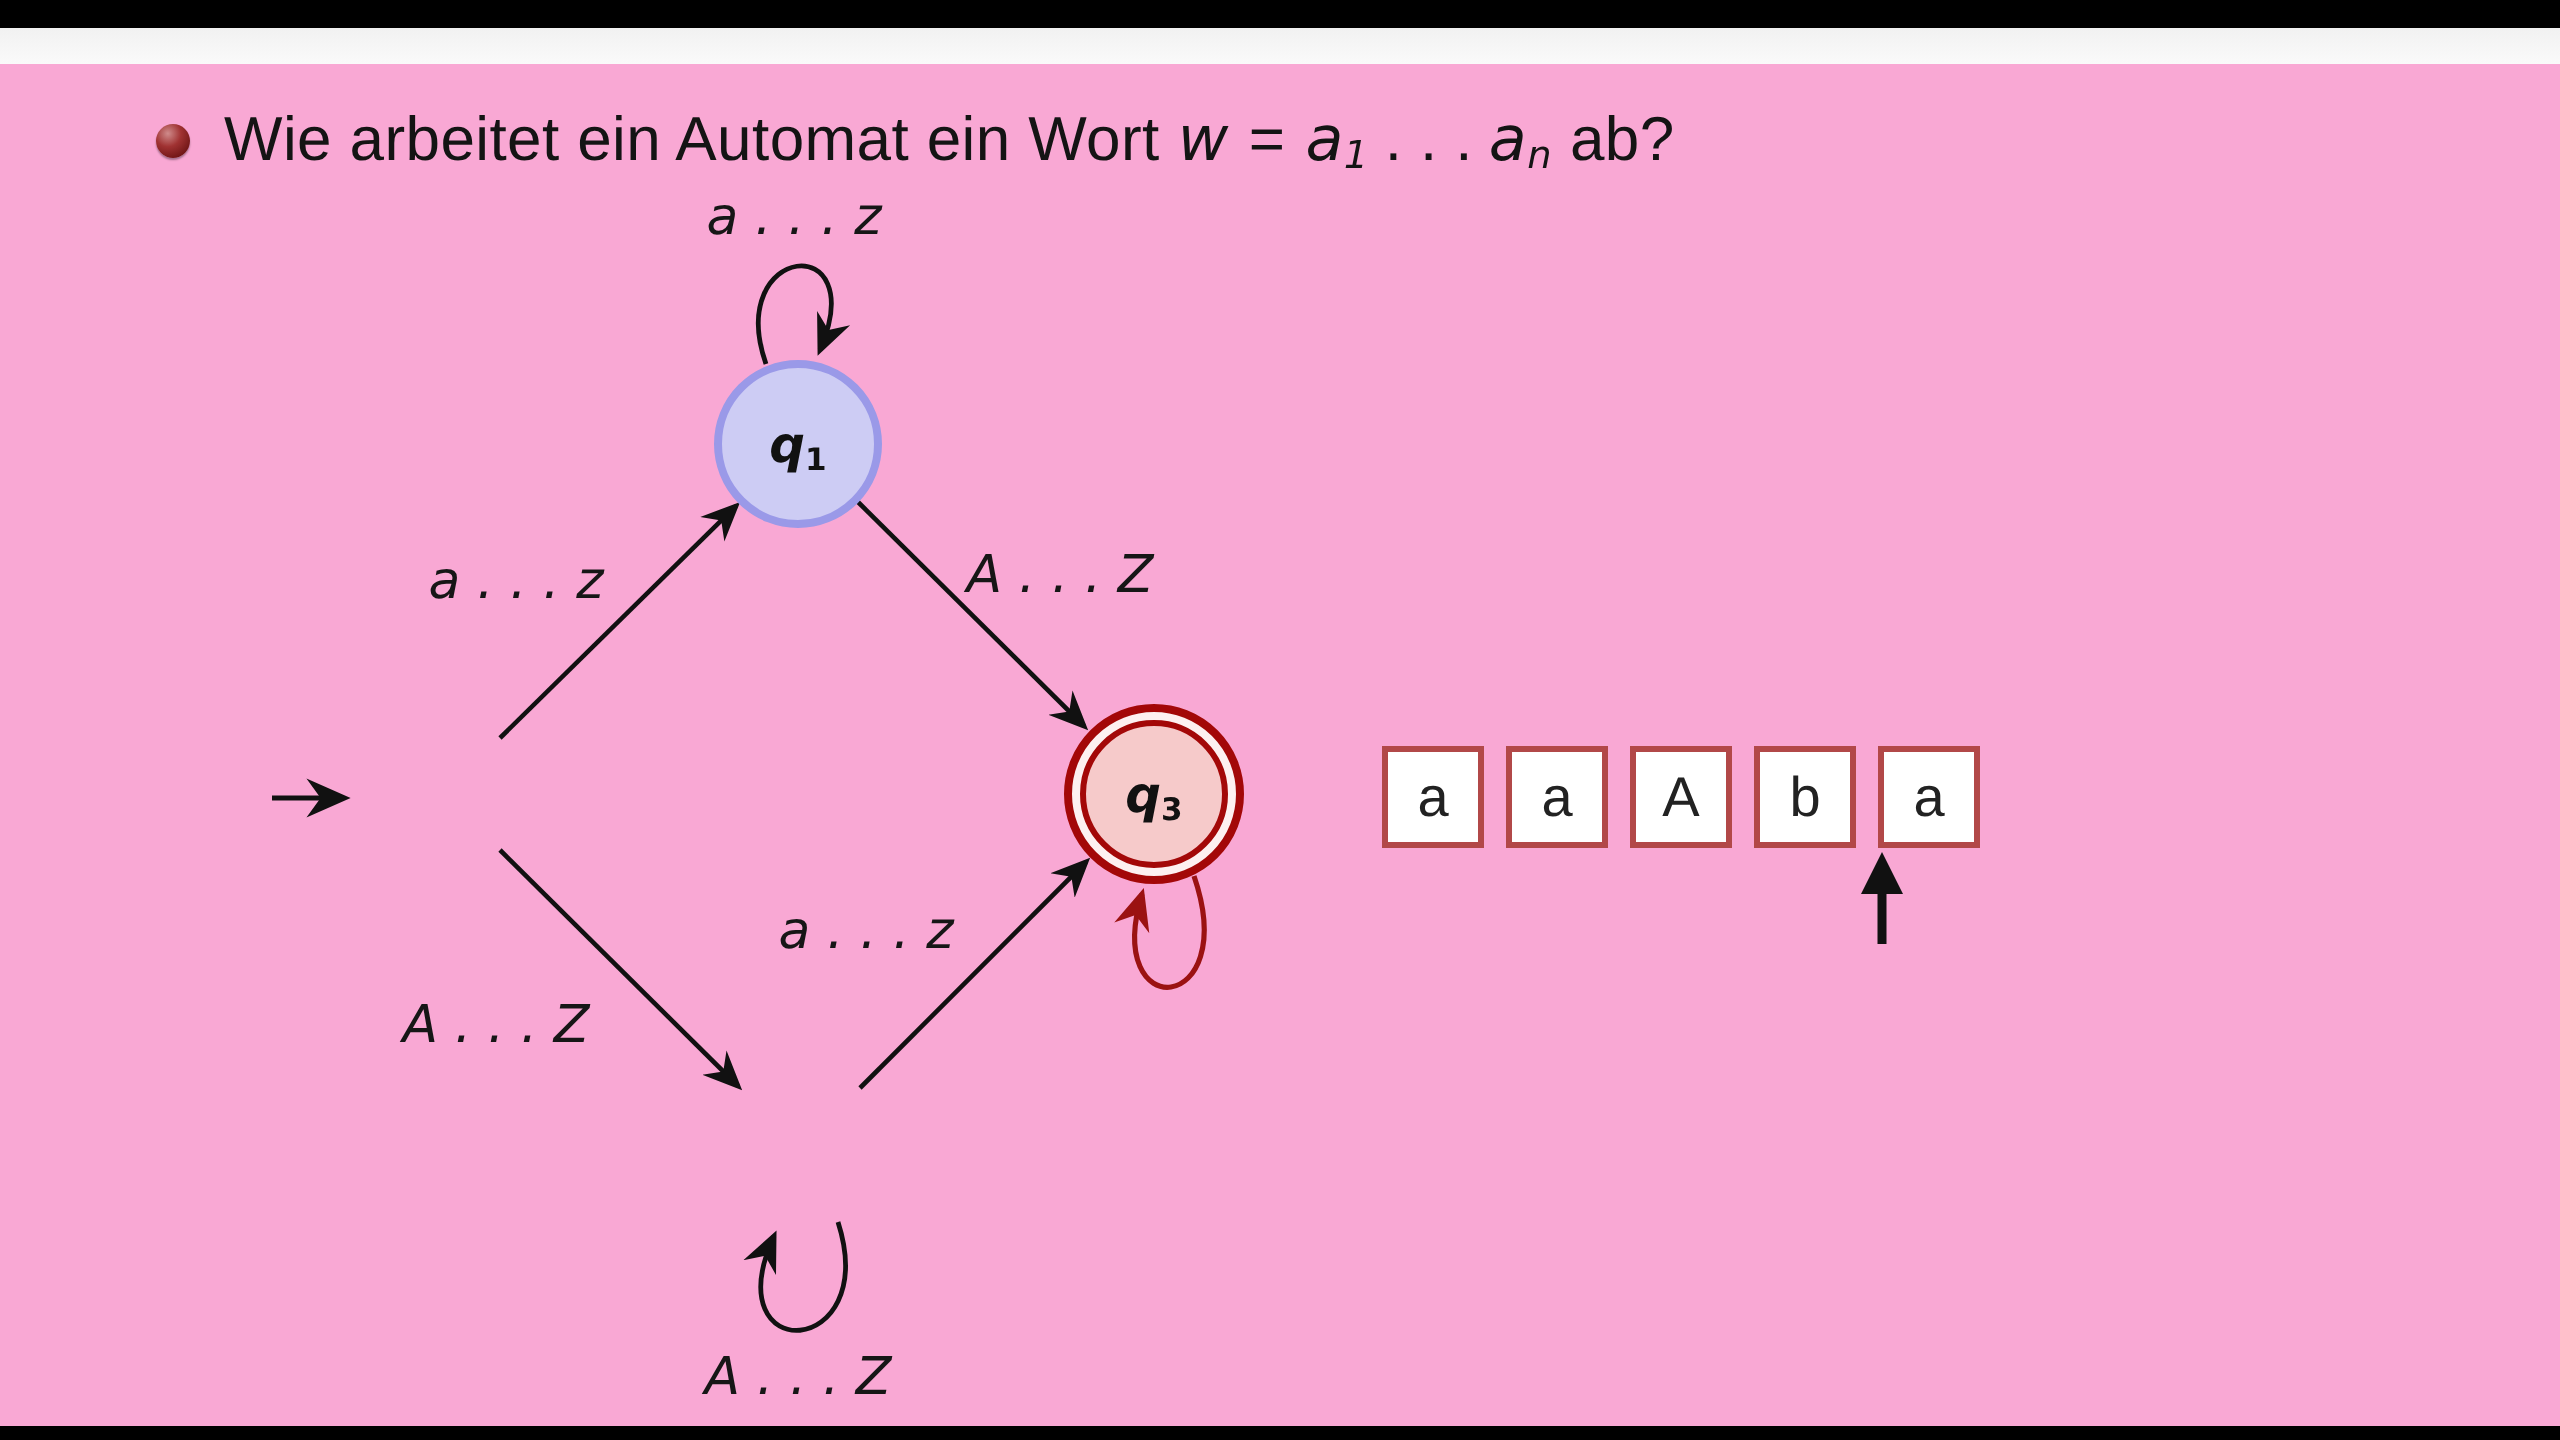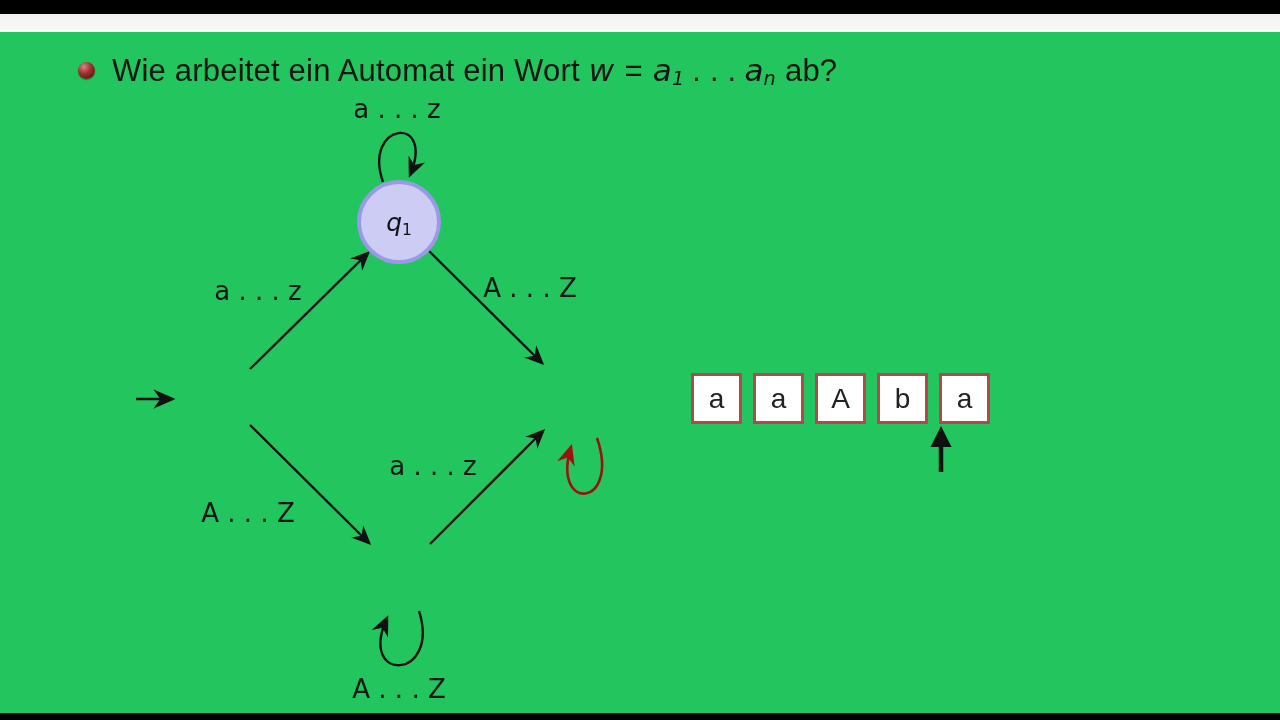--- a/index.html
+++ b/index.html
@@ -4,21 +4,21 @@
 <style>
   :root{
     --state-fill:#cdccf4; --state-border:#9a99e8;
     --accept-fill:#f6caca; --accept-border:#a30808; --accept-outer-fill:#fdf0f0;
     --tape-border:#b24848; --loop-red:#9b1212; --text:#141414;
     --topbar:#000000; --gray-band:#f2f2f2;
   }
   html,body{margin:0;padding:0;}
   body{width:1280px;height:720px;overflow:hidden;background:#ffffff;
        font-family:"Liberation Sans",sans-serif;color:var(--text);}
-  .stage{position:absolute;left:0;top:0;width:1280px;height:720px;background:#22c55e;}
+  .stage{position:absolute;left:0;top:0;width:1280px;height:720px;background:#f9a8d4;}
 
   .bar-top{position:absolute;left:0;top:0;width:1280px;height:14px;background:var(--topbar);}
   .bar-bottom{position:absolute;left:0;top:713px;width:1280px;height:7px;background:var(--topbar);}
   .gray-band{position:absolute;left:0;top:14px;width:1280px;height:18px;
              background:linear-gradient(#f1f1f1,#fafafa);}
 
   .title-row{position:absolute;left:78px;top:52px;width:1100px;display:flex;align-items:center;}
   .ball-bullet{width:17px;height:17px;border-radius:50%;margin-right:17px;flex:0 0 auto;
     background:radial-gradient(circle at 35% 28%, #cf8b8b 0%, #a03232 40%, #6d1414 80%, #520b0b 100%);
     box-shadow:0 1px 1px rgba(0,0,0,.35);}
@@ -26,30 +26,30 @@
   .title-text .m{font-style:italic;font-family:"DejaVu Sans",sans-serif;}
   .title-text .eq{margin:0 10px;}
   .title-text .dots{margin:0 8px;}
   .title-text sub{font-size:0.62em;vertical-align:-0.22em;line-height:0;}
   .title-text .gap{display:inline-block;width:9px;}
 
   svg.wires{position:absolute;left:0;top:0;width:1280px;height:720px;}
 
   .state{position:absolute;transform:translate(-50%,-50%);border-radius:50%;
          box-sizing:border-box;display:flex;align-items:center;justify-content:center;
-         background:var(--state-fill);border:4px solid var(--state-border);}
+         background:var(--state-fill);border:4px solid var(--state-border);font-weight:bold;}
   .state .lbl{font-size:25px;font-style:italic;font-family:"DejaVu Sans",sans-serif;color:#111;}
   .state .lbl sub{font-size:0.62em;font-style:normal;vertical-align:-0.25em;line-height:0;}
   .state.accepting{background:var(--accept-outer-fill);border-color:var(--accept-border);}
   .state-inner{width:74px;height:74px;border-radius:50%;box-sizing:border-box;
          background:var(--accept-fill);border:3px solid var(--accept-border);
          display:flex;align-items:center;justify-content:center;}
 
   .edge-label{position:absolute;transform:translate(-50%,-50%);white-space:nowrap;
-         font-size:26px;font-family:"DejaVu Sans",sans-serif;color:#161616;}
+         font-size:26px;font-style:italic;font-family:"DejaVu Sans",sans-serif;color:#161616;}
   .edge-label.red{color:var(--loop-red);}
 
   .tape{position:absolute;left:691px;top:373px;display:flex;}
   .tape-cell{width:51px;height:51px;box-sizing:border-box;border:3px solid var(--tape-border);
          background:#ffffff;margin-right:11px;display:flex;align-items:center;justify-content:center;
          font-size:28px;color:#222;}
   .tape-cell:last-child{margin-right:0;}
 </style>
 </head>
 <body>
@@ -88,20 +88,25 @@
 
     <g>
       <line x1="941" y1="472" x2="941" y2="443" stroke="#111" stroke-width="4.5"></line>
       <path d="M 941,426 L 930.5,447 L 951.5,447 z" fill="#111"></path>
     </g>
   </svg>
 
   <div class="state" style="left:399px;top:222px;width:84px;height:84px;">
     <span class="lbl"><span>q</span><sub>1</sub></span>
   </div>
+  <div class="state accepting" style="left:577px;top:397px;width:90px;height:90px;">
+    <div class="state-inner">
+      <span class="lbl"><span>q</span><sub>3</sub></span>
+    </div>
+  </div>
 
   <div class="edge-label" style="left:258px;top:291px;">a . . . z</div>
   <div class="edge-label" style="left:530px;top:288px;">A . . . Z</div>
   <div class="edge-label" style="left:248px;top:513px;">A . . . Z</div>
   <div class="edge-label" style="left:433px;top:466px;">a . . . z</div>
   <div class="edge-label" style="left:397px;top:109px;">a . . . z</div>
   <div class="edge-label" style="left:399px;top:689px;">A . . . Z</div>
 
   <div class="tape">
     <div class="tape-cell">a</div>

